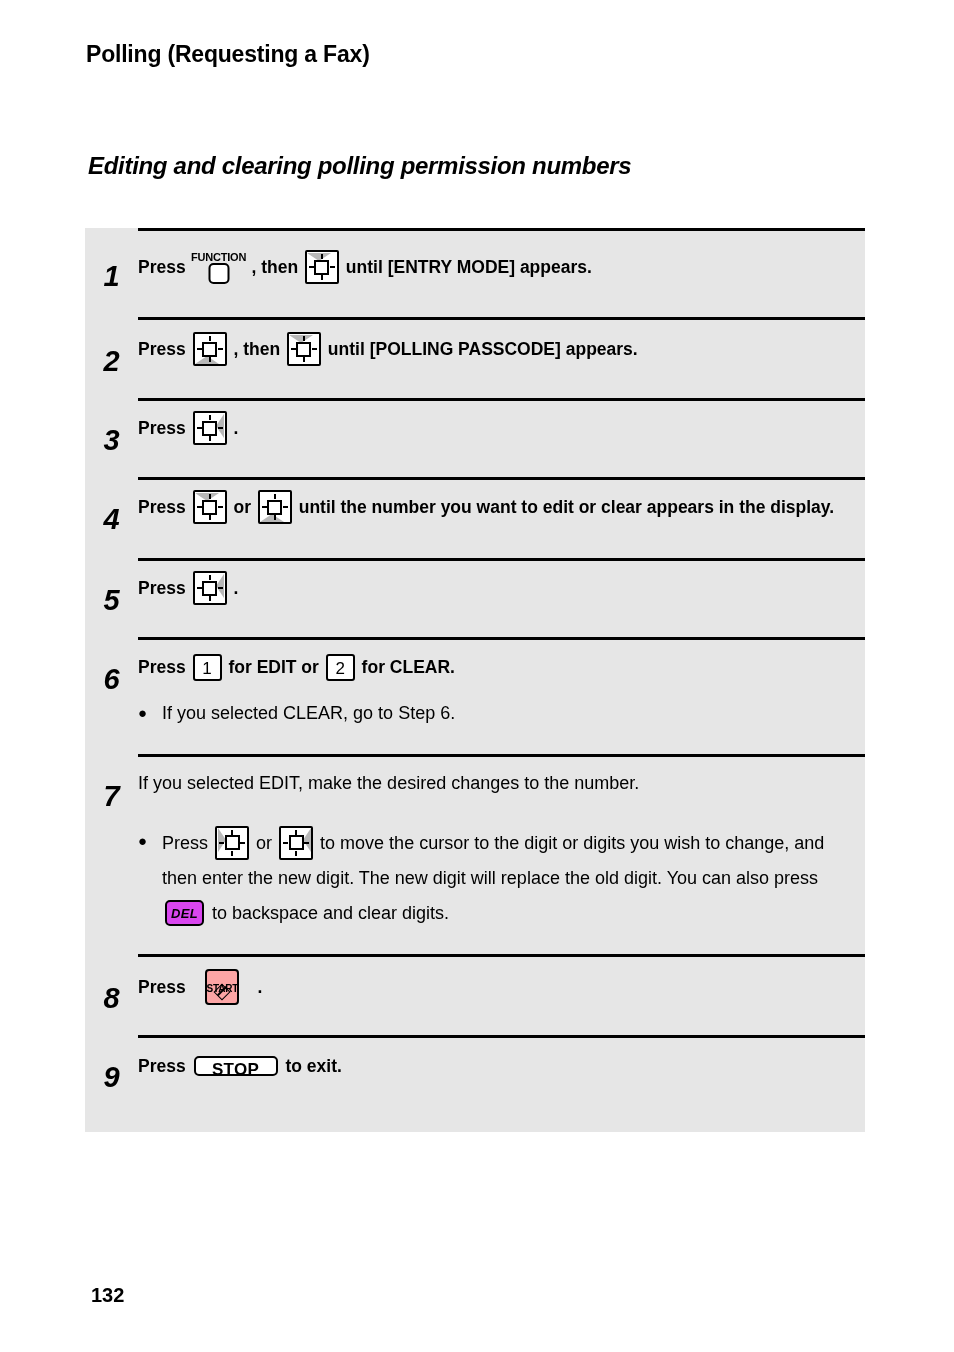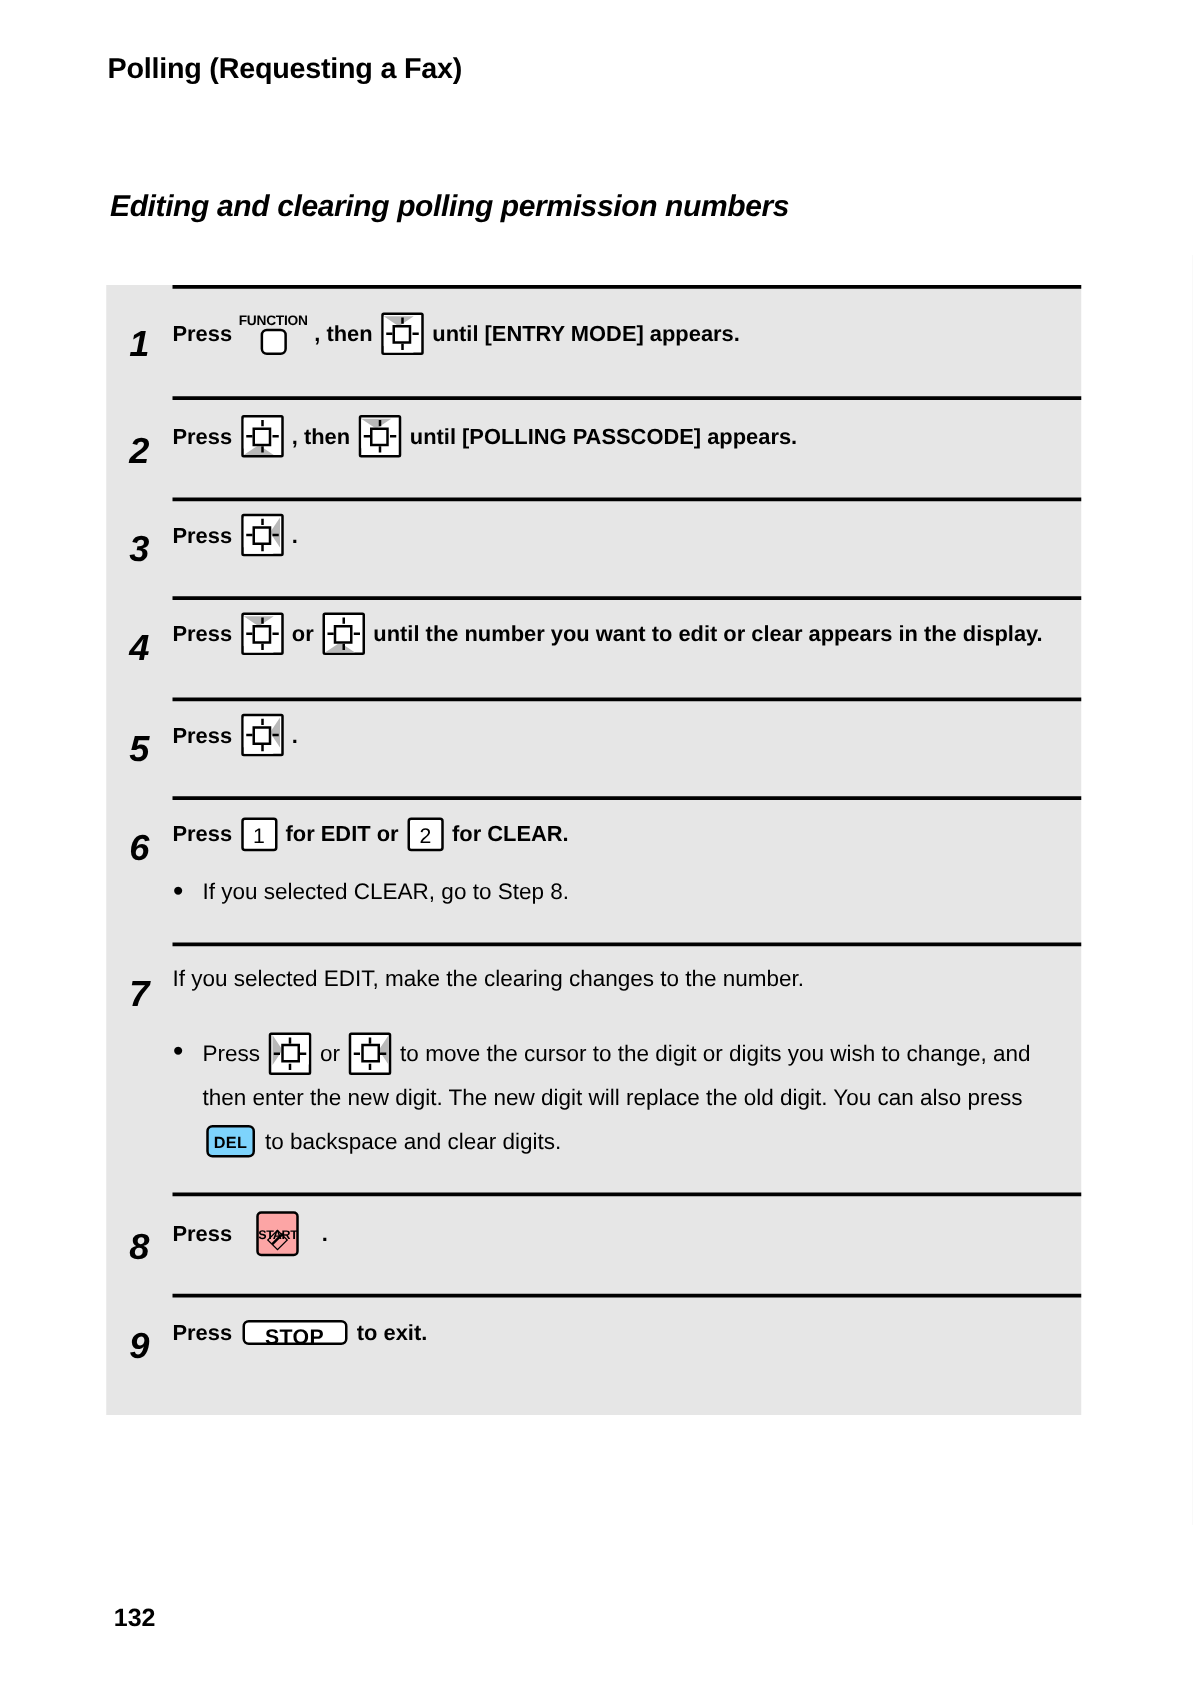--- a/index.html
+++ b/index.html
@@ -223,27 +223,28 @@
   
   .delkey {
     display: inline-block;
     vertical-align: middle;
     min-width: 38px;
     height: 26px;
     line-height: 23px;
     text-align: center;
     border: 2.5px solid #000;
     border-radius: 5px;
-    background: #7dd3fc;
+    background: #d946ef;
     font-size: 13px;
     font-weight: bold;
     letter-spacing: 0.3px;
     box-sizing: border-box;
     margin: 0 3px;
     padding: 0 4px;
+    font-style: italic;
   }
 
   
   .startkey {
     display: inline-block;
     vertical-align: middle;
     position: relative;
     width: 34px;
     height: 36px;
     border: 2.5px solid #000;
@@ -491,32 +492,32 @@
       <div class="content">
         <span class="line bold">
           <span class="run">Press</span>
           <span class="numkey">1</span>
           <span class="run">for EDIT or</span>
           <span class="numkey">2</span>
           <span class="run">for CLEAR.</span>
         </span>
         <div class="bullet" style="margin-top:12px;">
           <span class="dot">●</span>
-          <span class="btext">If you selected CLEAR, go to Step 8.</span>
+          <span class="btext">If you selected CLEAR, go to Step 6.</span>
         </div>
       </div>
     </div>
   </div>
 
   <div class="step s7">
     <div class="rule"></div>
     <div class="step-body">
       <div class="num">7</div>
       <div class="content">
-        <span class="line normal">If you selected EDIT, make the clearing changes to the number.</span>
+        <span class="line normal">If you selected EDIT, make the desired changes to the number.</span>
         <div class="bullet" style="margin-top:24px;">
           <span class="dot">●</span>
           <span class="btext">
             <span class="run">Press</span>
             <span class="arrowkey left">
               <span class="frame"></span>
               <span class="tri t-up"></span>
               <span class="tri t-dn"></span>
               <span class="tri t-lf"></span>
               <span class="tri t-rt"></span>

